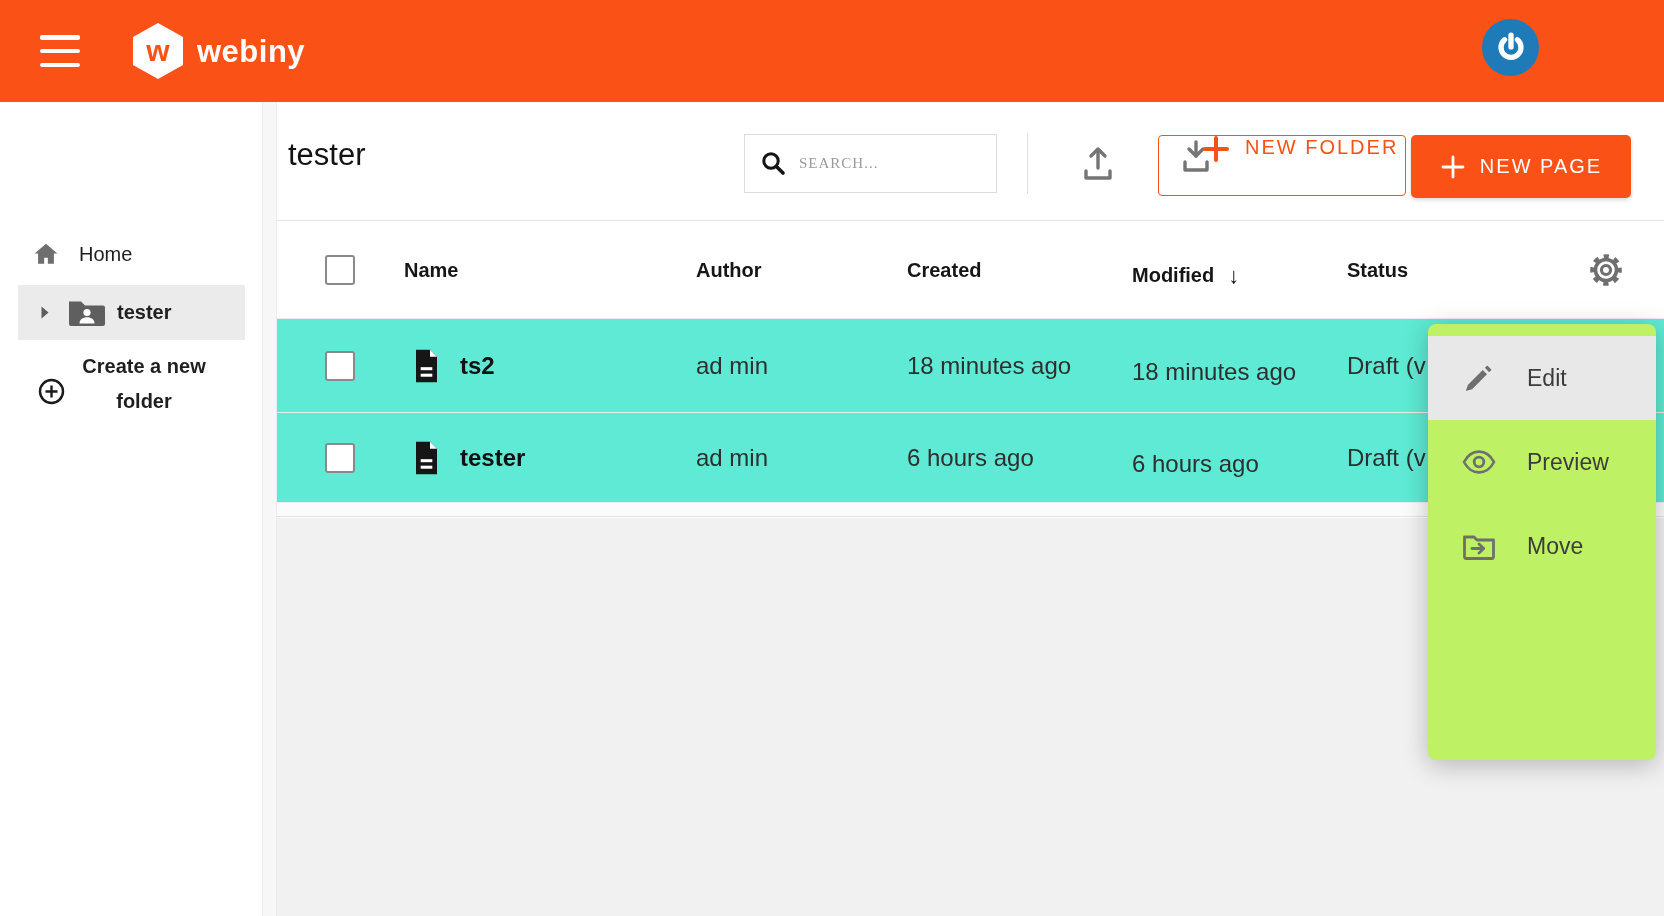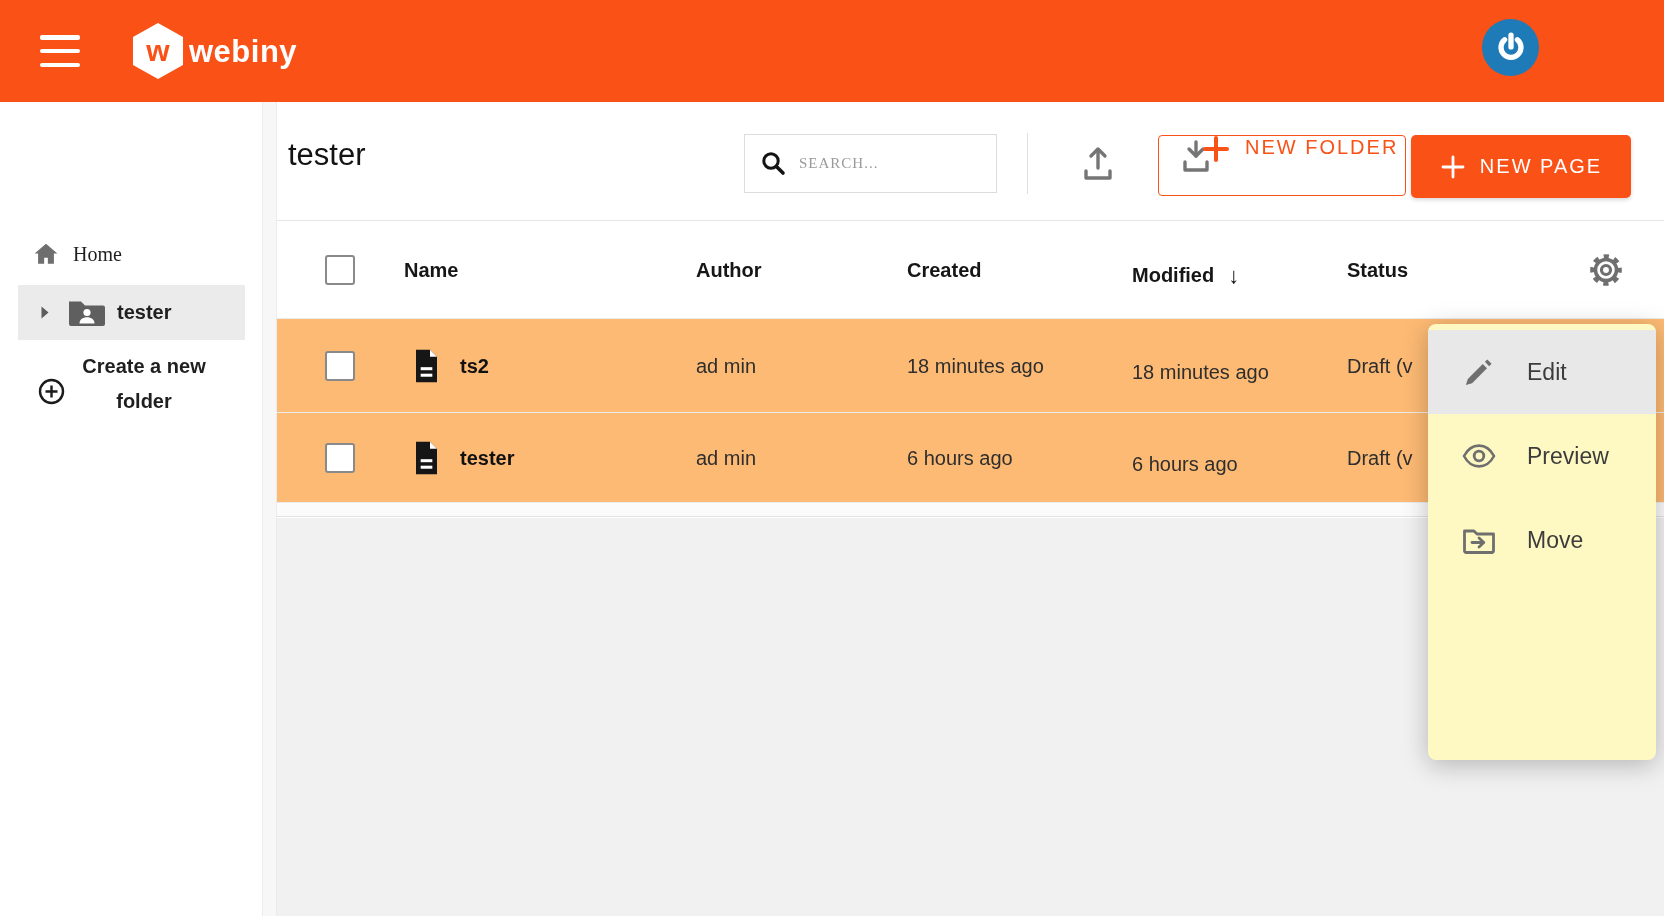--- a/index.html
+++ b/index.html
@@ -8,33 +8,33 @@
 
   
   .appbar { position:absolute; left:0; top:0; width:1664px; height:102px;
     background:#fa5117; }
   .hamburger { position:absolute; left:40px; top:35px; width:40px; height:32px;
     display:flex; flex-direction:column; justify-content:space-between; cursor:pointer; }
   .hamburger span { display:block; width:40px; height:4.5px; background:#fff; border-radius:2px; }
   .logo-wrap { position:absolute; left:131px; top:22px; display:flex; align-items:center; }
   .logo-hex { width:54px; height:58px; position:relative; }
   .wordmark { color:#fff; font-size:31px; font-weight:bold; letter-spacing:.5px;
-    margin-left:4px; margin-top:2px; }
+    margin-left:12px; margin-top:2px; }
   .avatar { position:absolute; right:125px; top:19px; width:57px; height:57px;
     border-radius:50%; background:#1e7bb8; display:flex; align-items:center;
     justify-content:center; cursor:pointer; }
 
   
   .sidebar { position:absolute; left:0; top:102px; width:262px; height:814px; background:#fff; }
   .scroll-track { position:absolute; left:262px; top:102px; width:15px; height:814px;
     background:#f7f7f7; border-left:1px solid #ececec; border-right:1px solid #ececec; }
   .side-item { position:absolute; display:flex; align-items:center; cursor:pointer;
     color:#1f1f1f; font-size:20px; }
   .side-home { left:33px; top:130px; height:44px; }
-  .side-home .lbl { margin-left:14px;font-family:Liberation Serif, serif; }
+  .side-home .lbl { margin-left:20px; }
   .side-folder { left:18px; top:183px; width:227px; height:55px; background:#ebebeb; }
   .side-folder .caret { margin-left:22px; display:flex; }
   .side-folder .ficon { margin-left:17px; display:flex; }
   .side-folder .lbl { margin-left:12px; font-weight:bold; }
   .side-create { left:0px; top:244px; width:247px; height:90px; }
   .side-create .plus { position:absolute; left:38px; top:32px; display:flex; }
   .side-create .lbl { position:absolute; left:68px; top:0; width:152px; text-align:center;
     font-weight:bold; line-height:35px; padding-top:3px; }
 
   
@@ -61,41 +61,41 @@
   .newfolder-btn .lbl { color:#fa5117; font-size:20px; letter-spacing:2px; margin-left:12px; }
   .newpage-btn { position:absolute; left:1134px; top:33px; width:220px; height:63px;
     background:#fa5117; border:none; border-radius:5px; cursor:pointer;
     display:flex; align-items:center; justify-content:center; box-shadow:0 2px 4px rgba(0,0,0,.15); }
   .newpage-btn .lbl { color:#fff; font-size:20px; letter-spacing:2px; margin-left:14px; }
 
   
   .thead { position:absolute; left:0; top:119px; width:1387px; height:98px;
     border-bottom:1px solid #ececec; font-weight:bold; color:#161616; font-size:20px; }
   .trow { position:absolute; left:0; width:1387px; border-bottom:1px solid #ececec;
-    font-size:20px; color:#2e2e2e; background:#fdba74; cursor:pointer; }
+    font-size:24px; color:#2e2e2e; background:#5eead4; cursor:pointer; }
   .row1 { top:217px; height:94px; }
   .row2 { top:311px; height:90px; }
   .cell { position:absolute; top:50%; transform:translateY(-50%); white-space:nowrap; }
   .c-check { left:48px; width:30px; height:30px; border:2px solid #8a8a8a; border-radius:3px;
     background:#fff; cursor:pointer; }
   .c-headname { left:127px; } .c-docicon { left:135px; display:flex; }
   .c-name { left:183px; font-weight:bold; color:#111; }
   .c-author { left:419px; } .c-created { left:630px; }
   .c-modified { left:855px; display:flex; align-items:center;margin-top:6px; }
   .c-status { left:1070px; }
   .sort-arrow { font-size:22px; margin-left:14px; color:#111; }
   .c-gear { left:1310px; width:38px; height:38px; background:none; border:none; cursor:pointer; }
   .table-endstrip { position:absolute; left:0; top:401px; width:1387px; height:14px;
     background:#fbfbfb; border-bottom:1px solid #e2e2e2; }
   .main-filler { position:absolute; left:0; top:416px; width:1387px; height:398px; background:#f1f1f1; }
 
   
   .ctx-menu { position:absolute; left:1428px; top:324px; width:228px; height:436px;
-    background:#fef9c3; border-radius:8px; box-shadow:0 5px 26px rgba(0,0,0,.25);
-    padding-top:6px; overflow:hidden; }
+    background:#bef264; border-radius:8px; box-shadow:0 5px 26px rgba(0,0,0,.25);
+    padding-top:12px; overflow:hidden; }
   .ctx-item { height:84px; display:flex; align-items:center; cursor:pointer;
     font-size:23px; color:#3c3c3c; }
   .ctx-item .icon { width:34px; margin-left:34px; display:flex; justify-content:center; }
   .ctx-item .lbl { margin-left:31px; }
   .ctx-item.highlight { background:#e8e8e8; }
 
   svg { display:block; }
 </style>
 </head>
 <body>

